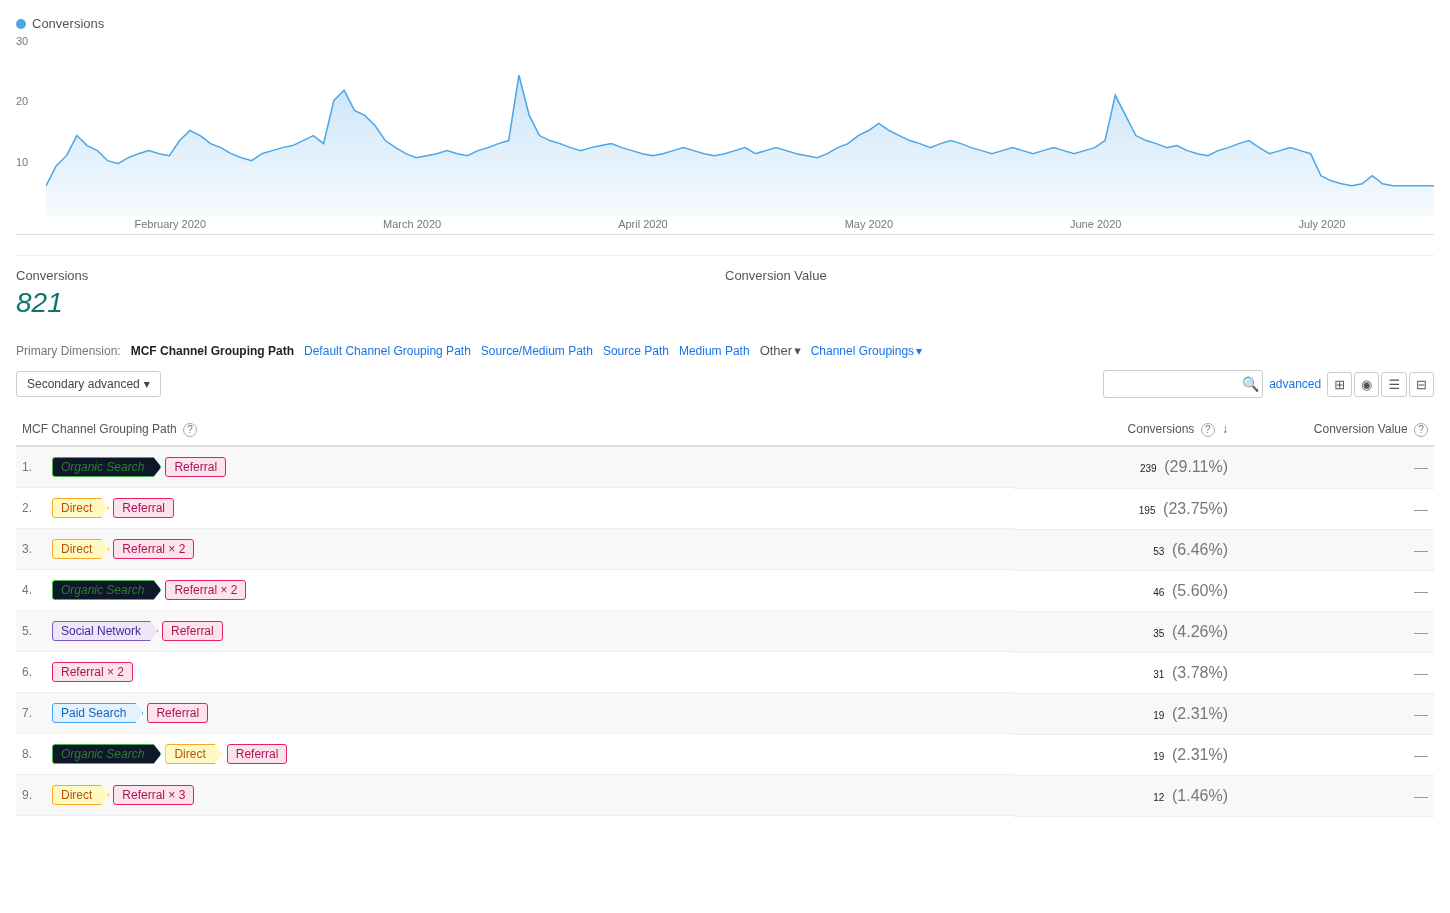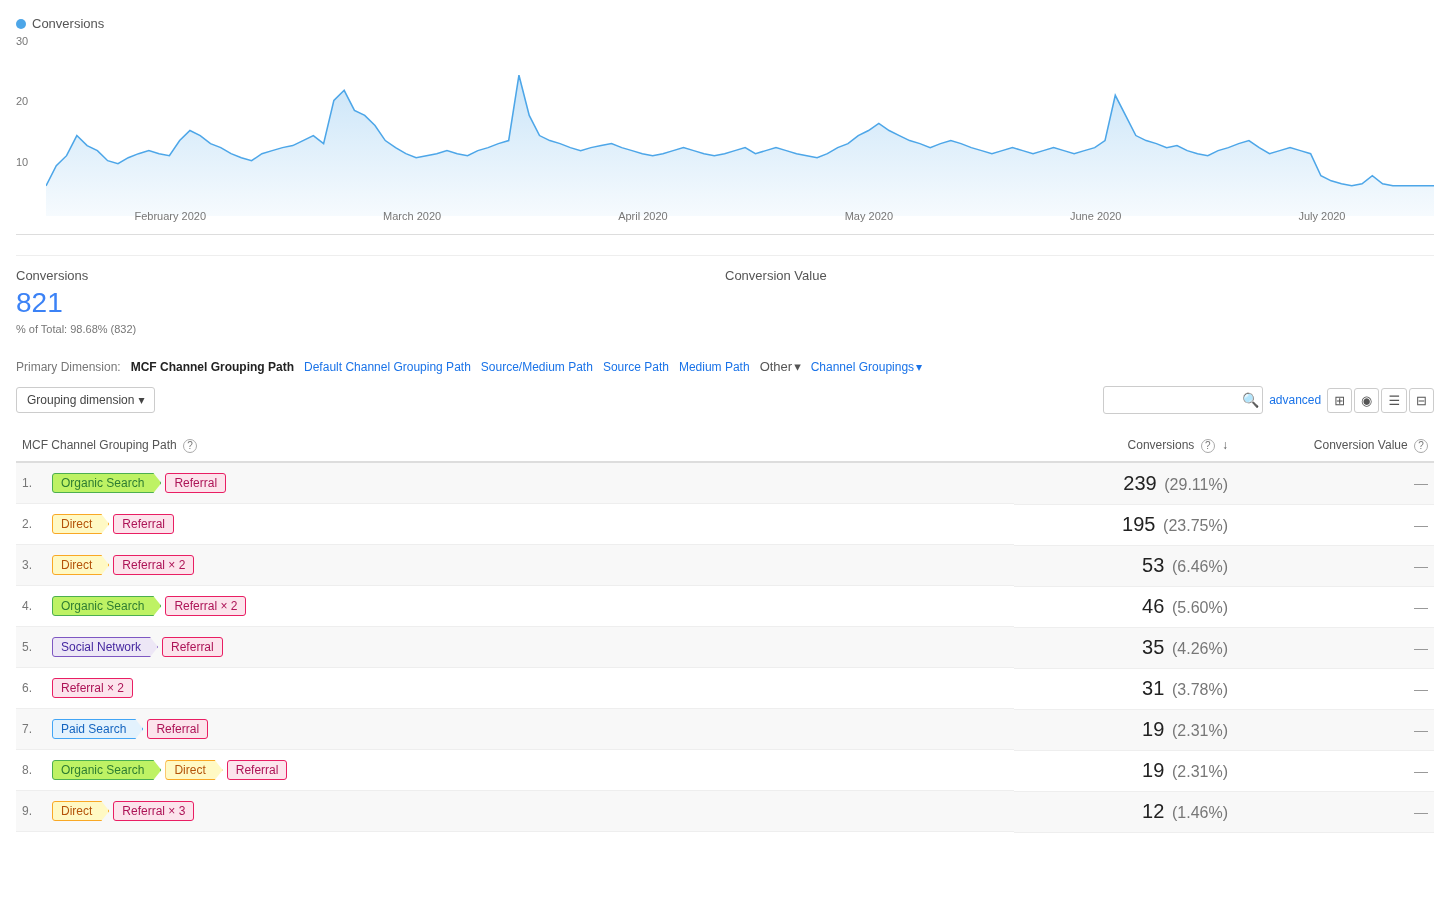--- a/index.html
+++ b/index.html
@@ -4,29 +4,29 @@
   <style>
     * { box-sizing: border-box; margin: 0; padding: 0; }
     body { font-family: Arial, sans-serif; font-size: 13px; color: #333; background: #fff; padding: 16px; }
 
     
     .chart-section { margin-bottom: 20px; }
     .chart-legend { display: flex; align-items: center; gap: 6px; margin-bottom: 4px; font-size: 13px; color: #555; }
     .legend-dot { width: 10px; height: 10px; border-radius: 50%; background: #4da6e8; display: inline-block; }
     .chart-container { position: relative; width: 100%; height: 200px; border-bottom: 1px solid #ddd; }
     .chart-y-labels { position: absolute; left: 0; top: 0; height: 100%; display: flex; flex-direction: column; justify-content: space-between; font-size: 11px; color: #777; padding-bottom: 18px; }
-    .chart-x-labels { position: absolute; bottom: 12px; left: 30px; right: 0; display: flex; justify-content: space-around; font-size: 11px; color: #777; }
+    .chart-x-labels { position: absolute; bottom: 4px; left: 30px; right: 0; display: flex; justify-content: space-around; font-size: 11px; color: #777; }
     .chart-svg-wrap { position: absolute; left: 30px; right: 0; top: 0; bottom: 18px; }
     svg.chart { width: 100%; height: 100%; }
 
     
     .stats-row { display: flex; gap: 0; margin-bottom: 24px; padding-top: 12px; border-top: 1px solid #eee; }
     .stat-block { flex: 1; padding-right: 40px; }
     .stat-label { font-size: 13px; color: #555; margin-bottom: 4px; }
-    .stat-value { font-size: 28px; font-weight: 400; color: #3b82f6; }
+    .stat-value { font-size: 28px; font-weight: 400; color: #0f766e; font-style: italic; }
     .stat-sub { font-size: 11px; color: #777; margin-top: 4px; }
 
     
     .primary-dim { display: flex; align-items: center; gap: 10px; margin-bottom: 12px; flex-wrap: wrap; }
     .primary-dim-label { font-size: 12px; color: #777; }
     .dim-link { font-size: 12px; color: #1a73e8; text-decoration: none; cursor: pointer; }
     .dim-link.active { font-weight: bold; color: #222; text-decoration: none; pointer-events: none; }
 
     
     .toolbar { display: flex; align-items: center; gap: 8px; margin-bottom: 16px; }
@@ -44,27 +44,27 @@
     .data-table th { text-align: left; font-size: 12px; font-weight: normal; color: #555; border-bottom: 2px solid #ddd; padding: 8px 6px; }
     .data-table th.right { text-align: right; margin-top: 20px; }
     .data-table td { padding: 8px 6px; border-bottom: 1px solid #eee; vertical-align: middle; }
     .data-table tr:nth-child(odd) td { background: #f8f8f8; }
     .data-table tr:nth-child(even) td { background: #fff; }
     .data-table td.right { text-align: right; }
     .row-num { color: #777; font-size: 12px; width: 30px; }
 
     
     .tag { display: inline-flex; align-items: center; border-radius: 3px; padding: 2px 8px; font-size: 12px; font-weight: 500; border: 1px solid; margin-right: 2px; }
-    .tag-organic { background: #bef264; border-color: #4caf50; color: #2e7d32; }
+    .tag-organic { background: #0f172a; border-color: #4caf50; color: #2e7d32; font-style: italic; }
     .tag-direct { background: #fff9c4; border-color: #f9a825; color: #b45309; }
     .tag-referral { background: #fce4ec; border-color: #e91e63; color: #ad1457; }
     .tag-social { background: #ede7f6; border-color: #7e57c2; color: #4527a0; }
     .tag-paid { background: #e3f2fd; border-color: #42a5f5; color: #1565c0; }
 
-    .conv-num { font-size: 20px; font-weight: 500; color: #222; }
+    .conv-num { font-size: 10px; font-weight: 500; color: #222; }
     .conv-pct { font-size: 16px; color: #777; margin-left: 4px; }
     .conv-dash { font-size: 14px; color: #999; }
 
     .sort-arrow { margin-left: 4px; color: #555; }
 
     .other-dropdown { display: inline-flex; align-items: center; gap: 2px; color: #555; font-size: 13px; cursor: pointer; }
     .channel-groupings { display: inline-flex; align-items: center; gap: 2px; color: #1a73e8; font-size: 12px; cursor: pointer; }
 
     .help-icon { display: inline-block; width: 14px; height: 14px; border-radius: 50%; border: 1px solid #aaa; text-align: center; line-height: 12px; font-size: 10px; color: #777; margin-left: 3px; cursor: help; }
   </style>
@@ -105,21 +105,20 @@
       <span>June 2020</span>
       <span>July 2020</span>
     </div>
   </div>
 </div>
 
 <div class="stats-row">
   <div class="stat-block">
     <div class="stat-label">Conversions</div>
     <div class="stat-value">821</div>
-    <div class="stat-sub">% of Total: 98.68% (832)</div>
   </div>
   <div class="stat-block">
     <div class="stat-label">Conversion Value</div>
   </div>
 </div>
 
 <div class="primary-dim">
   <span class="primary-dim-label">Primary Dimension:</span>
   <span class="dim-link active">MCF Channel Grouping Path</span>
   <a class="dim-link">Default Channel Grouping Path</a>
@@ -131,21 +130,21 @@
     <span>▾</span>
   </span>
   <span class="channel-groupings">
     <span>Channel Groupings</span>
     <span>▾</span>
   </span>
 </div>
 
 <div class="toolbar">
   <button class="secondary-dim-btn">
-    <span>Grouping dimension</span>
+    <span>Secondary advanced</span>
     <span>▾</span>
   </button>
   <div class="toolbar-right">
     <div class="search-box">
       <input class="search-input" type="text" placeholder="" style="">
       <span class="search-icon">🔍</span>
     </div>
     <a class="adv-link">advanced</a>
     <div class="view-icons">
       <button class="view-icon-btn">⊞</button>

